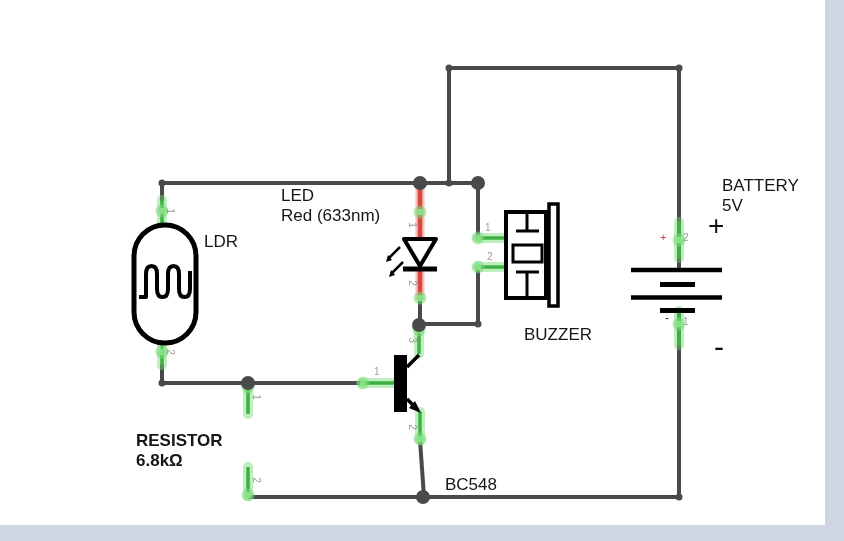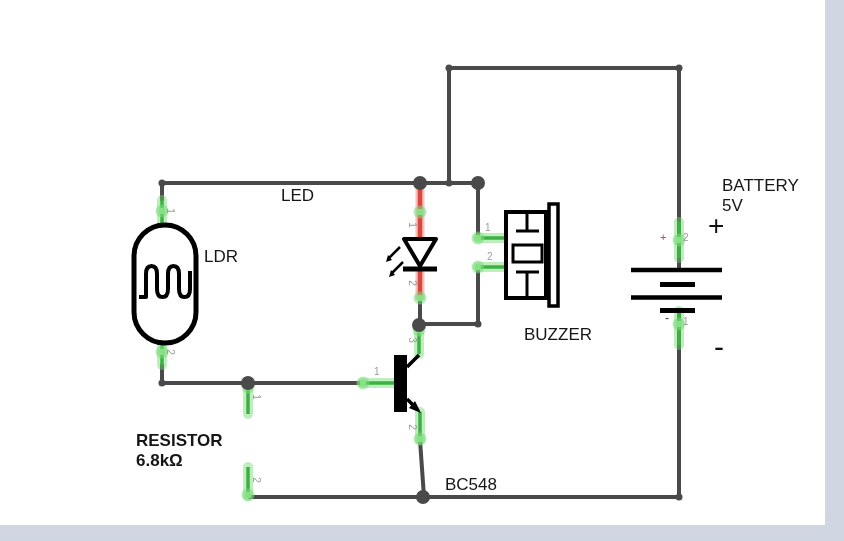--- a/index.html
+++ b/index.html
@@ -160,22 +160,23 @@
     <g>
       <path d="M631,270 H722" stroke="#000" stroke-width="4.5"></path>
       <path d="M660,284.5 H695" stroke="#000" stroke-width="5"></path>
       <path d="M631,297.5 H722" stroke="#000" stroke-width="4.5"></path>
       <path d="M660,310.5 H695" stroke="#000" stroke-width="5"></path>
     </g>
   </svg>
 
   <div class="lbl" style="left:281px;top:186px;">
     <div>LED</div>
+    <div>Red (633nm)</div>
   </div>
-  <div class="lbl" style="left:204px;top:247px;">LDR</div>
+  <div class="lbl" style="left:204px;top:232px;">LDR</div>
   <div class="lbl" style="left:136px;top:431px;font-weight:bold;">
     <div>RESISTOR</div>
     <div>6.8kΩ</div>
   </div>
   <div class="lbl" style="left:445px;top:428px;margin-top:47px;">BC548</div>
   <div class="lbl" style="left:524px;top:325px;">BUZZER</div>
   <div class="lbl" style="left:722px;top:176px;">
     <div>BATTERY</div>
     <div>5V</div>
   </div>

